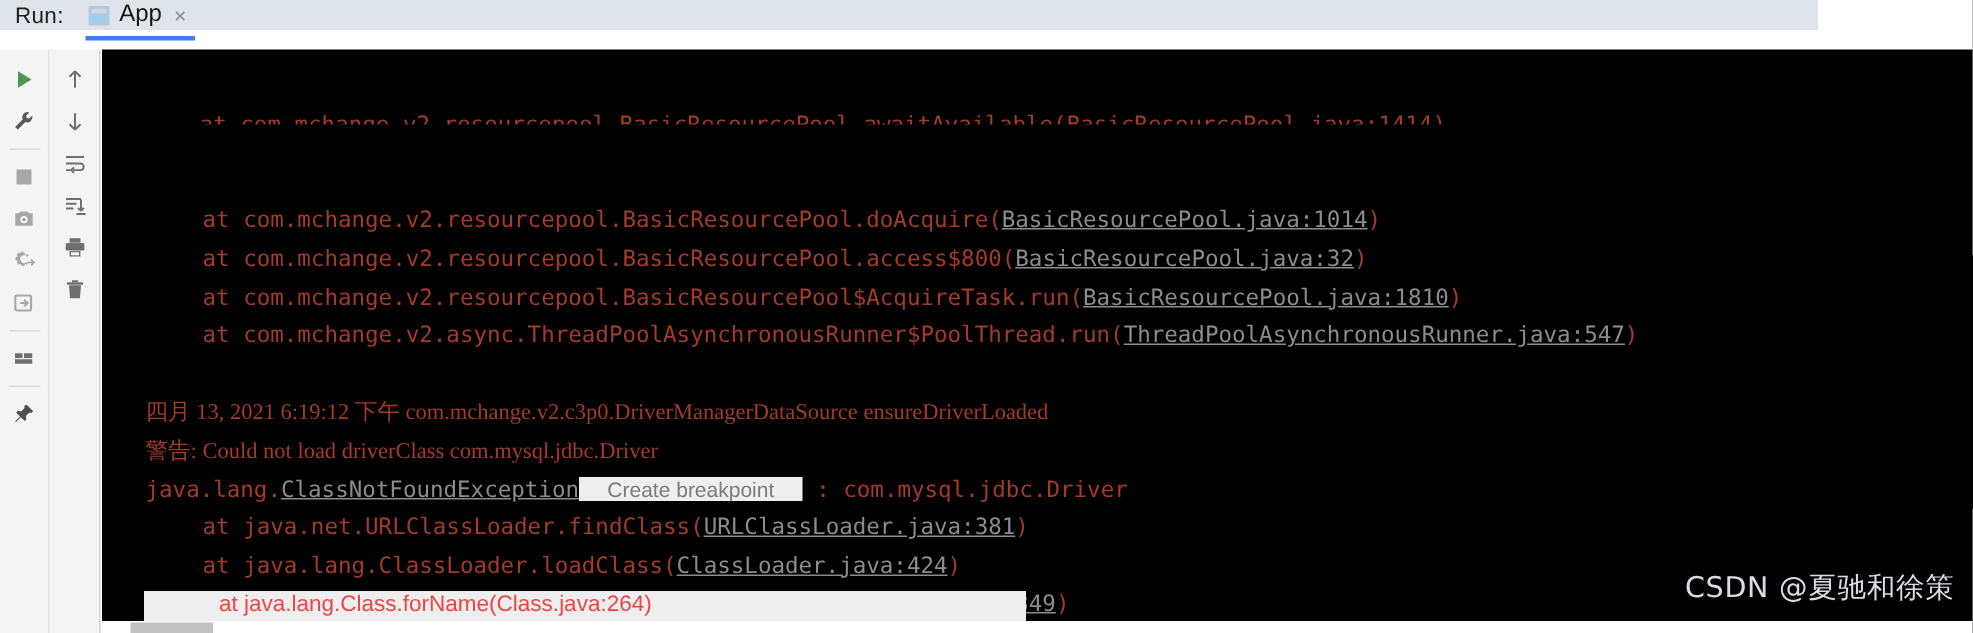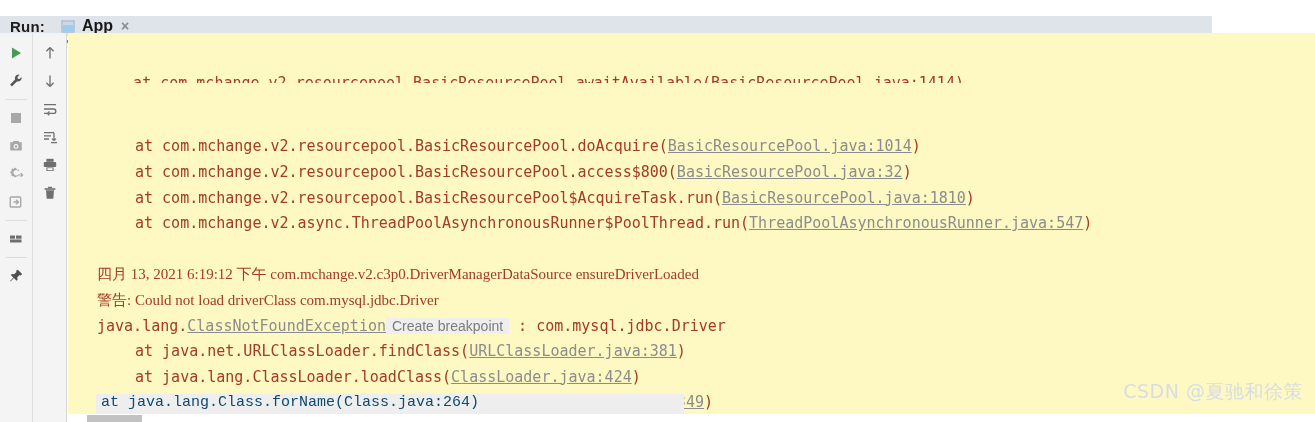--- a/index.html
+++ b/index.html
@@ -12,28 +12,27 @@
     height: 422px;
     font-family: "Liberation Sans", sans-serif;
     overflow: hidden;
     position: relative;
   }
 
   
   .header {
     position: absolute;
     left: 0;
-    top: 16px;
+    top: 0;
     width: 1212px;
     height: 20px;
     background: #dfe4ea;
     display: flex;
     align-items: center;
     box-sizing: border-box;
-    font-weight: bold;
   }
   .run-label {
     font-size: 15px;
     color: #1d1d1d;
     padding-left: 10px;
     padding-right: 10px;
     letter-spacing: .2px;
   }
   .tab {
     position: relative;
@@ -116,21 +115,21 @@
     margin: 3px 0 5px 0;
   }
 
   
   .console {
     position: absolute;
     left: 68px;
     top: 33px;
     right: 0;
     bottom: 0;
-    background: #fef9c3;
+    background: #000000;
     overflow: hidden;
   }
   .console-inner {
     padding-left: 29px;
     padding-top: 0px;
     font-family: "DejaVu Sans Mono", "Liberation Mono", monospace;
     font-size: 15px;
     line-height: 25.6px;
     white-space: pre;
     color: #a03a28;
@@ -151,39 +150,39 @@
   .indent { padding-left: 38px; }
   .link {
     color: #8c8c8c;
     text-decoration: underline;
   }
   .hint {
     font-family: "Liberation Sans", sans-serif;
     font-size: 14px;
     color: #7c7c7c;
     background: #efefef;
-    padding: 0 2px;
+    padding: 0 15px;
   }
   .cjk { font-family: Liberation Serif, serif; }
 
   
   .lastline-wrap {
     position: absolute;
     left: 68px;
     right: 0;
     bottom: 8px;
     height: 20px;
     overflow: hidden;
   }
   .lastline {
-    font-family: Liberation Mono, monospace;
+    font-family: Liberation Sans, sans-serif;
     font-size: 15px;
     line-height: 25.6px;
-    color: #0c4a6e;
-    padding-left: 33px;
+    color: #ef4444;
+    padding-left: 78px;
     white-space: pre;
     position: relative;
     top: -4px;
   }
   .lastline-hl {
     position: absolute;
     left: 28px;
     top: 0;
     width: 588px;
     height: 20px;

